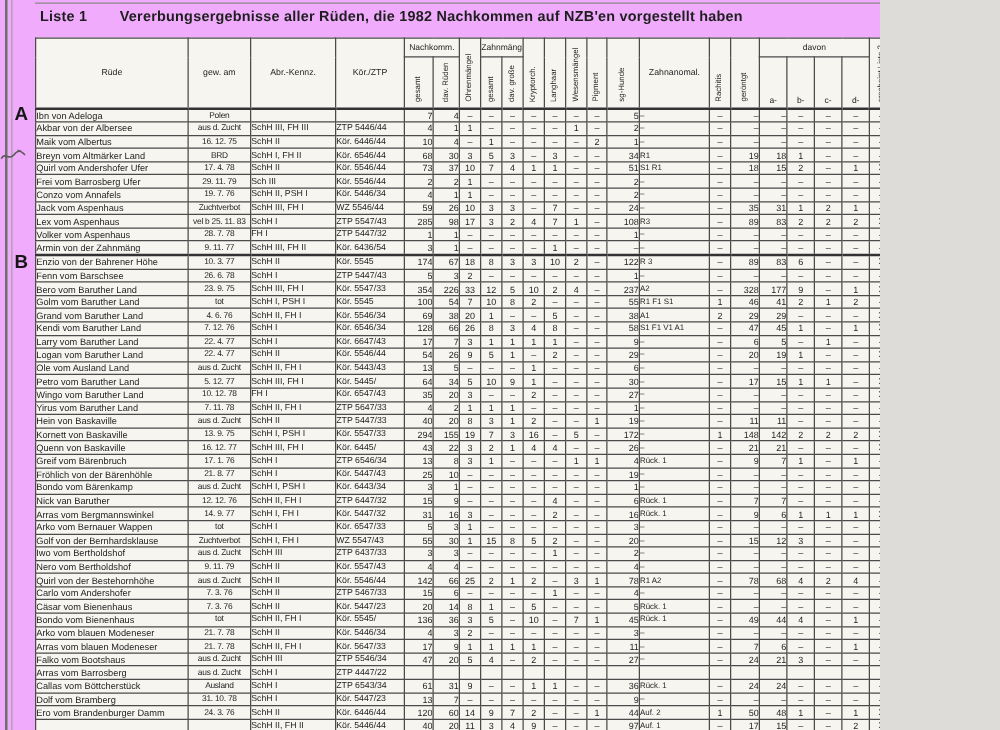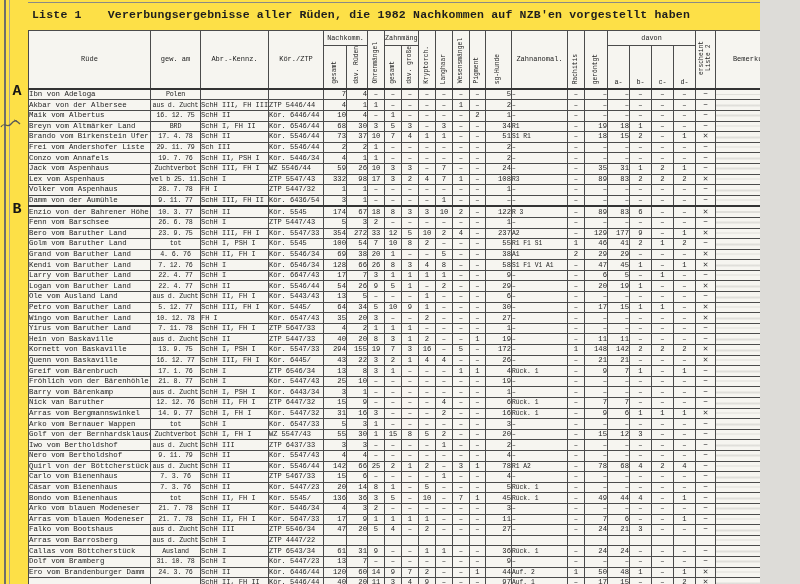--- a/index.html
+++ b/index.html
@@ -1,19 +1,19 @@
 <!DOCTYPE html>
 <html><head>
 <meta charset="utf-8">
 <style>
   html,body{margin:0;padding:0;background:#dddcd8;}
   .page{
-    position:relative;width:760px;height:584px;overflow:hidden;
-    background:#fde047;
-    font-family:Liberation Mono, monospace;color:#1e1e1e;
+    position:relative;width:704px;height:584px;overflow:hidden;
+    background:#f0abfc;
+    font-family:Liberation Sans, sans-serif;color:#1e1e1e;
   }
   .toprule{position:absolute;top:2px;left:28px;width:772px;height:1px;background:#8a8a86;}
   .margin-line-1{position:absolute;top:0;left:4px;width:2px;height:584px;background:#6f6f6b;}
   .margin-line-2{position:absolute;top:0;left:9px;width:1px;height:584px;background:#a3a29d;}
   .title{position:absolute;top:8px;left:32px;font-size:11.5px;font-weight:bold;letter-spacing:.2px;white-space:nowrap;}
   .title .lbl{margin-right:26px;}
   table.main{
     position:absolute;left:28px;top:30px;width:768px;
     border-collapse:collapse;table-layout:fixed;
     background:#f6f5f0;
@@ -234,21 +234,21 @@
           <td class="c15">–</td>
           <td class="c16">19</td>
           <td class="c17">18</td>
           <td class="c18">1</td>
           <td class="c19">–</td>
           <td class="c20">–</td>
           <td class="c21">–</td>
           <td class="c22"></td>
         </tr>
         <tr>
-          <td class="c0">Brando vom Birkenstein Ufer</td>
+          <td class="c0">Quirl vom Andershofer Ufer</td>
           <td class="c1">17. 4. 78</td>
           <td class="c2">SchH II</td>
           <td class="c3">Kör. 5546/44</td>
           <td class="c4">73</td>
           <td class="c5">37</td>
           <td class="c6">10</td>
           <td class="c7">7</td>
           <td class="c8">4</td>
           <td class="c9">1</td>
           <td class="c10">1</td>
@@ -259,21 +259,21 @@
           <td class="c15">–</td>
           <td class="c16">18</td>
           <td class="c17">15</td>
           <td class="c18">2</td>
           <td class="c19">–</td>
           <td class="c20">1</td>
           <td class="c21">✕</td>
           <td class="c22"></td>
         </tr>
         <tr>
-          <td class="c0">Frei vom Andershofer Liste</td>
+          <td class="c0">Frei vom Barrosberg Ufer</td>
           <td class="c1">29. 11. 79</td>
           <td class="c2">Sch III</td>
           <td class="c3">Kör. 5546/44</td>
           <td class="c4">2</td>
           <td class="c5">2</td>
           <td class="c6">1</td>
           <td class="c7">–</td>
           <td class="c8">–</td>
           <td class="c9">–</td>
           <td class="c10">–</td>
@@ -338,21 +338,21 @@
           <td class="c19">2</td>
           <td class="c20">1</td>
           <td class="c21">–</td>
           <td class="c22"></td>
         </tr>
         <tr>
           <td class="c0">Lex vom Aspenhaus</td>
           <td class="c1">vel b 25. 11. 83</td>
           <td class="c2">SchH I</td>
           <td class="c3">ZTP 5547/43</td>
-          <td class="c4">332</td>
+          <td class="c4">285</td>
           <td class="c5">98</td>
           <td class="c6">17</td>
           <td class="c7">3</td>
           <td class="c8">2</td>
           <td class="c9">4</td>
           <td class="c10">7</td>
           <td class="c11">1</td>
           <td class="c12">–</td>
           <td class="c13">108</td>
           <td class="c14">R3</td>
@@ -384,21 +384,21 @@
           <td class="c15">–</td>
           <td class="c16">–</td>
           <td class="c17">–</td>
           <td class="c18">–</td>
           <td class="c19">–</td>
           <td class="c20">–</td>
           <td class="c21">–</td>
           <td class="c22"></td>
         </tr>
         <tr>
-          <td class="c0">Damm von der Aumühle</td>
+          <td class="c0">Armin von der Zahnmäng</td>
           <td class="c1">9. 11. 77</td>
           <td class="c2">SchH III, FH II</td>
           <td class="c3">Kör. 6436/54</td>
           <td class="c4">3</td>
           <td class="c5">1</td>
           <td class="c6">–</td>
           <td class="c7">–</td>
           <td class="c8">–</td>
           <td class="c9">–</td>
           <td class="c10">1</td>
@@ -464,32 +464,32 @@
           <td class="c20">–</td>
           <td class="c21">–</td>
           <td class="c22"></td>
         </tr>
         <tr>
           <td class="c0">Bero vom Baruther Land</td>
           <td class="c1">23. 9. 75</td>
           <td class="c2">SchH III, FH I</td>
           <td class="c3">Kör. 5547/33</td>
           <td class="c4">354</td>
-          <td class="c5">272</td>
+          <td class="c5">226</td>
           <td class="c6">33</td>
           <td class="c7">12</td>
           <td class="c8">5</td>
           <td class="c9">10</td>
           <td class="c10">2</td>
           <td class="c11">4</td>
           <td class="c12">–</td>
           <td class="c13">237</td>
           <td class="c14">A2</td>
           <td class="c15">–</td>
-          <td class="c16">129</td>
+          <td class="c16">328</td>
           <td class="c17">177</td>
           <td class="c18">9</td>
           <td class="c19">–</td>
           <td class="c20">1</td>
           <td class="c21">✕</td>
           <td class="c22"></td>
         </tr>
         <tr>
           <td class="c0">Golm vom Baruther Land</td>
           <td class="c1">tot</td>
@@ -834,21 +834,21 @@
           <td class="c15">–</td>
           <td class="c16">–</td>
           <td class="c17">–</td>
           <td class="c18">–</td>
           <td class="c19">–</td>
           <td class="c20">–</td>
           <td class="c21">–</td>
           <td class="c22"></td>
         </tr>
         <tr>
-          <td class="c0">Barry vom Bärenkamp</td>
+          <td class="c0">Bondo vom Bärenkamp</td>
           <td class="c1">aus d. Zucht</td>
           <td class="c2">SchH I, PSH I</td>
           <td class="c3">Kör. 6443/34</td>
           <td class="c4">3</td>
           <td class="c5">1</td>
           <td class="c6">–</td>
           <td class="c7">–</td>
           <td class="c8">–</td>
           <td class="c9">–</td>
           <td class="c10">–</td>
@@ -1009,21 +1009,21 @@
           <td class="c15">–</td>
           <td class="c16">–</td>
           <td class="c17">–</td>
           <td class="c18">–</td>
           <td class="c19">–</td>
           <td class="c20">–</td>
           <td class="c21">–</td>
           <td class="c22"></td>
         </tr>
         <tr>
-          <td class="c0">Quirl von der Böttcherstück</td>
+          <td class="c0">Quirl von der Bestehornhöhe</td>
           <td class="c1">aus d. Zucht</td>
           <td class="c2">SchH II</td>
           <td class="c3">Kör. 5546/44</td>
           <td class="c4">142</td>
           <td class="c5">66</td>
           <td class="c6">25</td>
           <td class="c7">2</td>
           <td class="c8">1</td>
           <td class="c9">2</td>
           <td class="c10">–</td>
@@ -1034,21 +1034,21 @@
           <td class="c15">–</td>
           <td class="c16">78</td>
           <td class="c17">68</td>
           <td class="c18">4</td>
           <td class="c19">2</td>
           <td class="c20">4</td>
           <td class="c21">–</td>
           <td class="c22"></td>
         </tr>
         <tr>
-          <td class="c0">Carlo vom Bienenhaus</td>
+          <td class="c0">Carlo vom Andershofer</td>
           <td class="c1">7. 3. 76</td>
           <td class="c2">SchH II</td>
           <td class="c3">ZTP 5467/33</td>
           <td class="c4">15</td>
           <td class="c5">6</td>
           <td class="c6">–</td>
           <td class="c7">–</td>
           <td class="c8">–</td>
           <td class="c9">–</td>
           <td class="c10">1</td>

